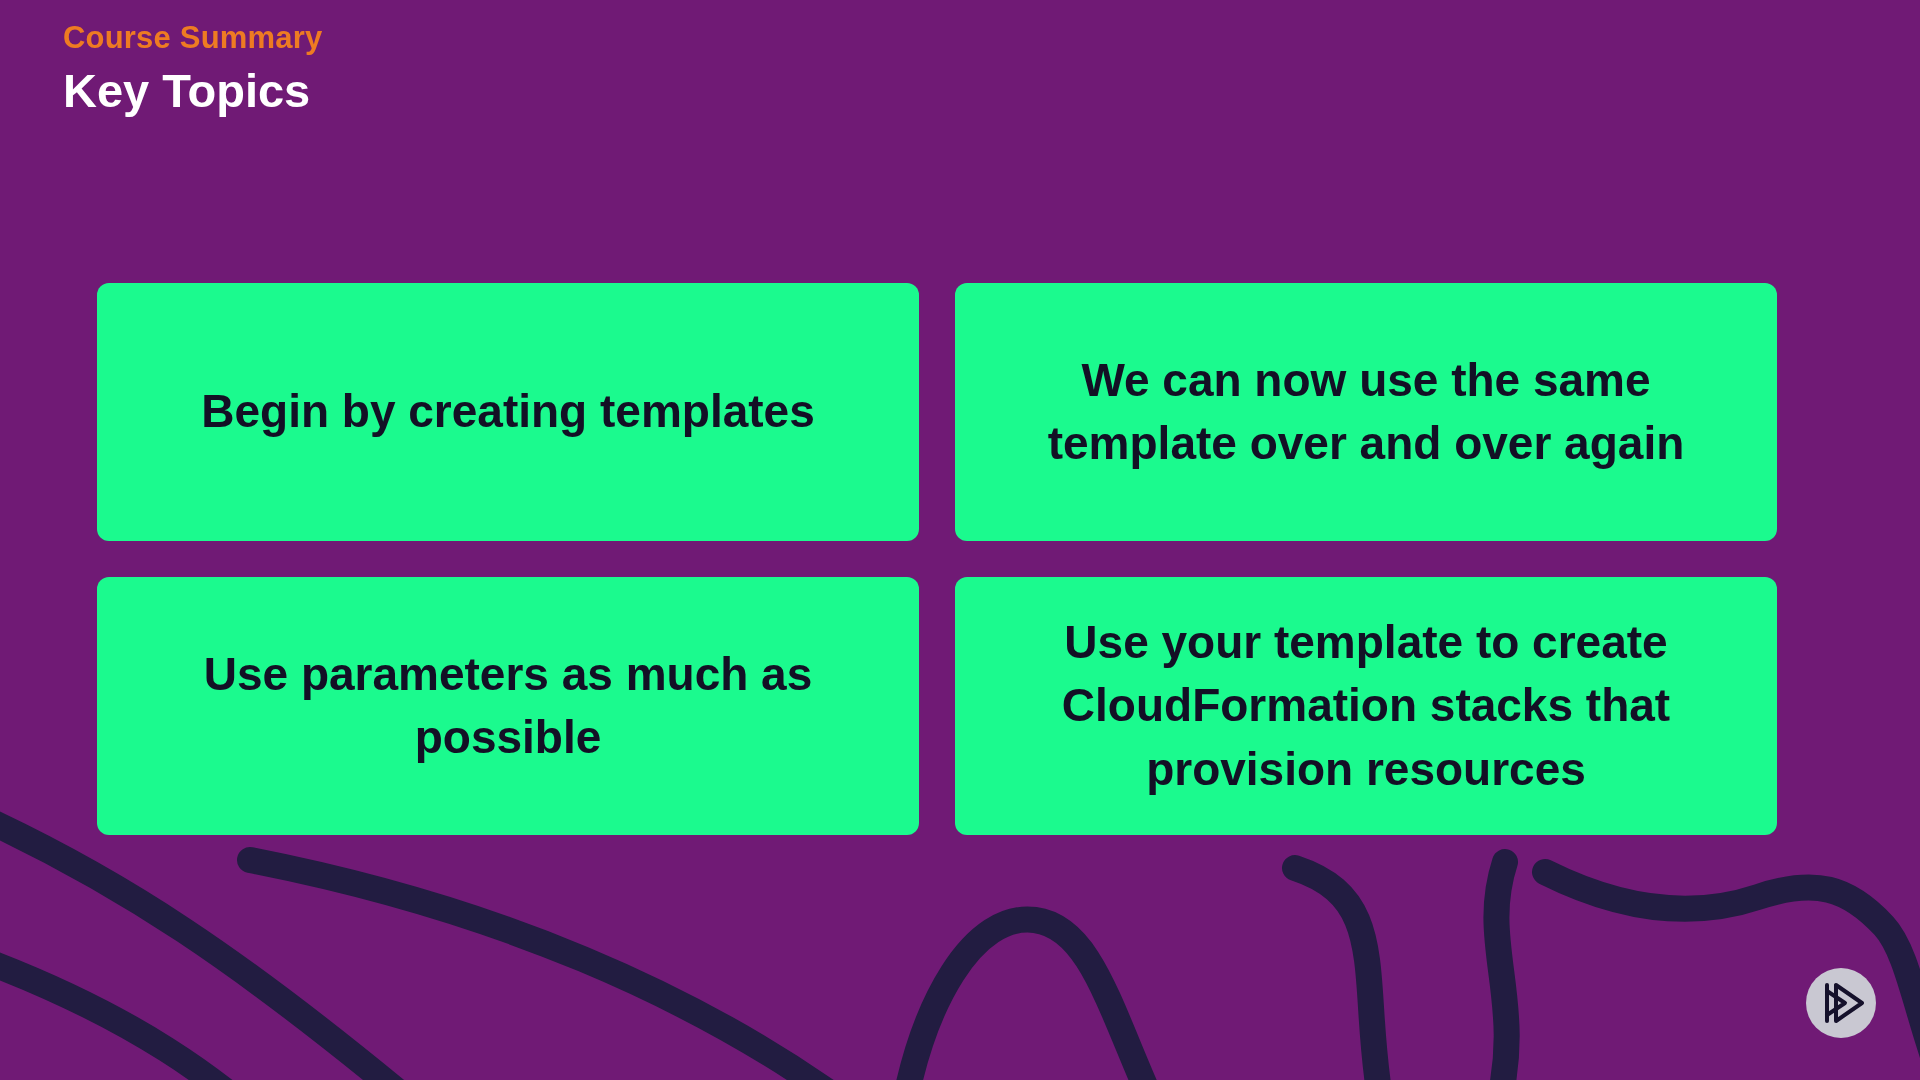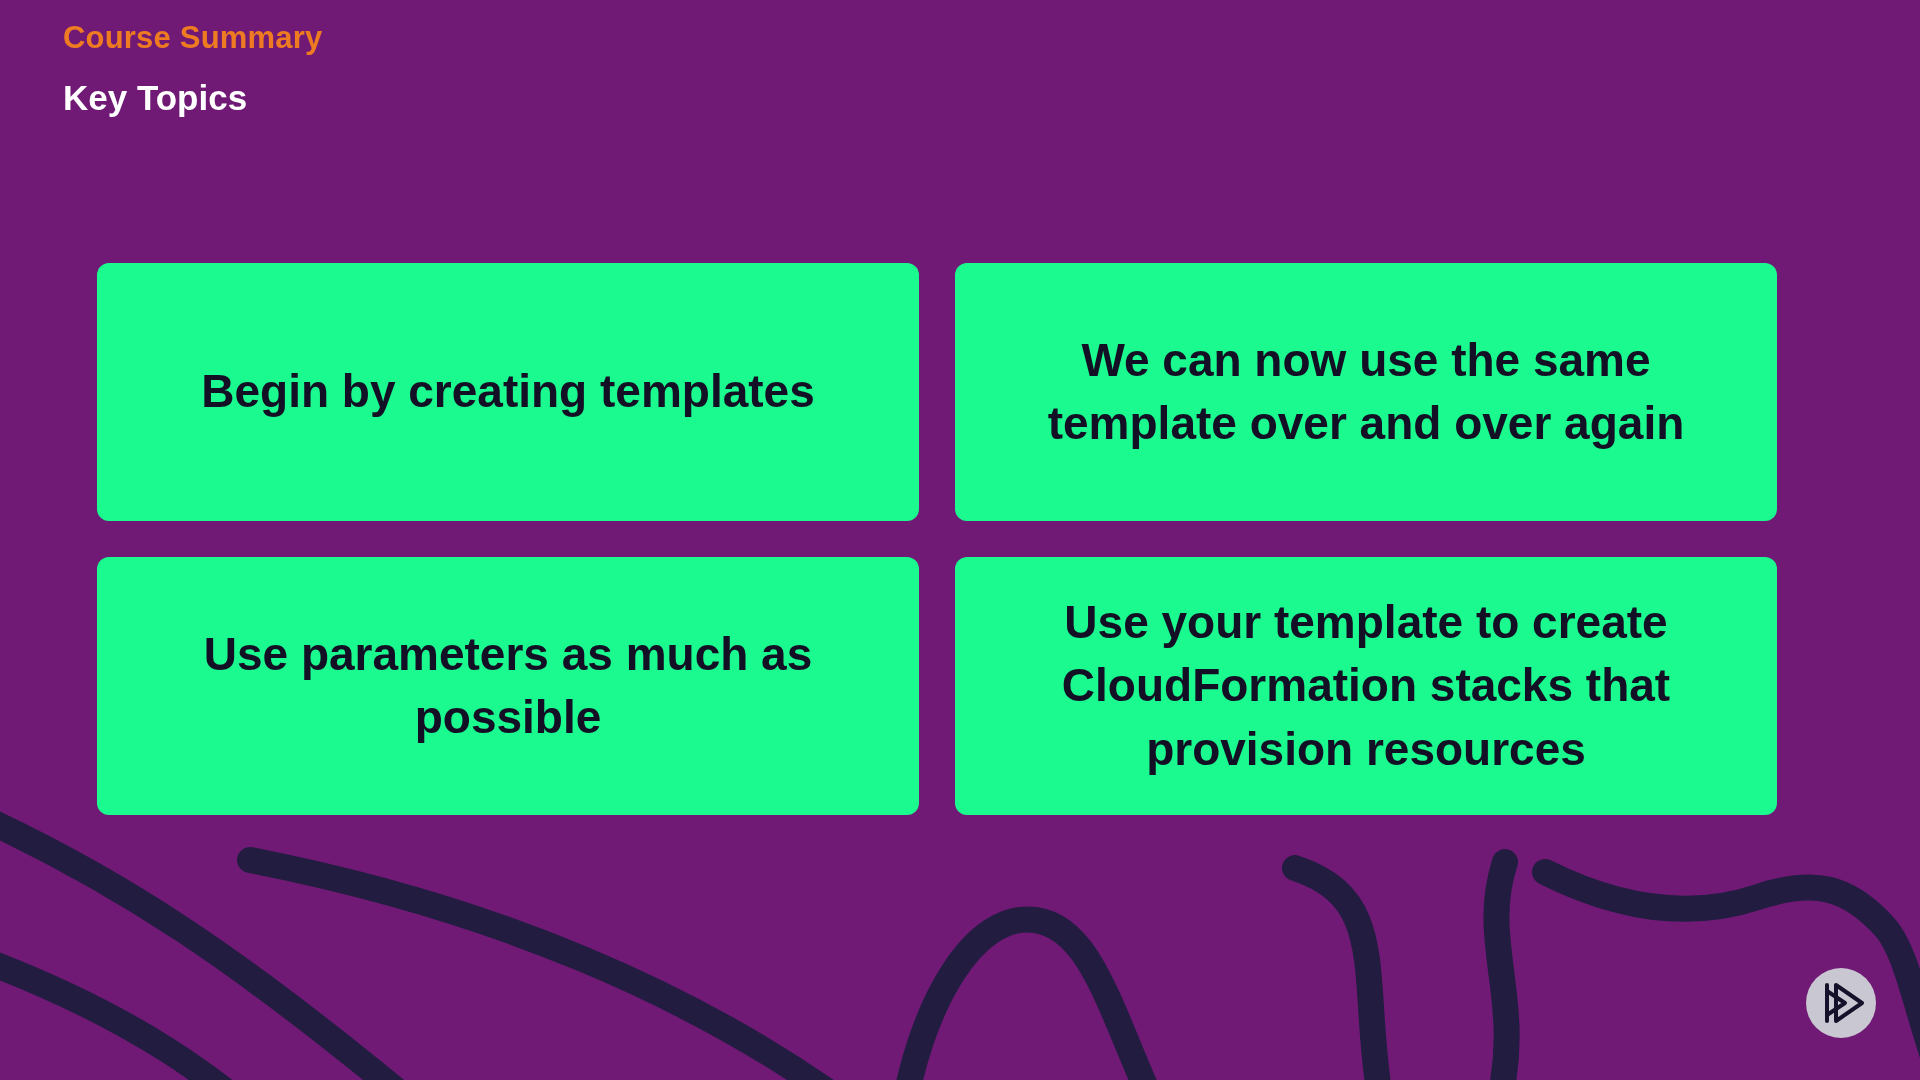--- a/index.html
+++ b/index.html
@@ -31,29 +31,29 @@
   }
   .eyebrow {
     color: #EE7B22;
     font-size: 31px;
     font-weight: 700;
     line-height: 1.15;
     letter-spacing: 0.2px;
   }
   .title {
     color: #FFFFFF;
-    font-size: 35px;
+    font-size: 47px;
     font-weight: 700;
     line-height: 1.1;
-    margin-top: 23px;
+    margin-top: 9px;
   }
   .grid {
     position: absolute;
     left: 97px;
-    top: 263px;
+    top: 283px;
     display: grid;
     grid-template-columns: 822px 822px;
     grid-auto-rows: 258px;
     column-gap: 82px;
     row-gap: 71px;
     gap: 36px;
   }
   .card {
     background: #1BFA8E;
     border-radius: 12px;

